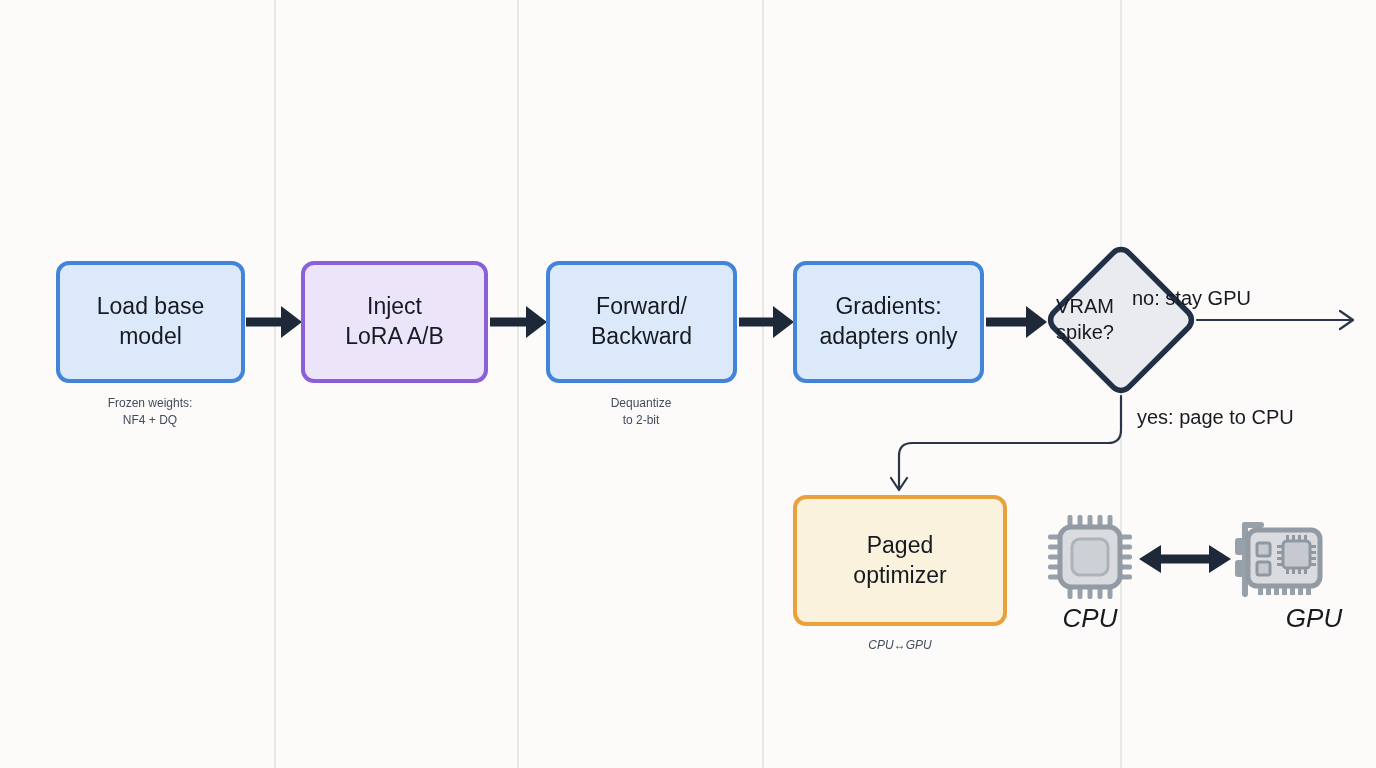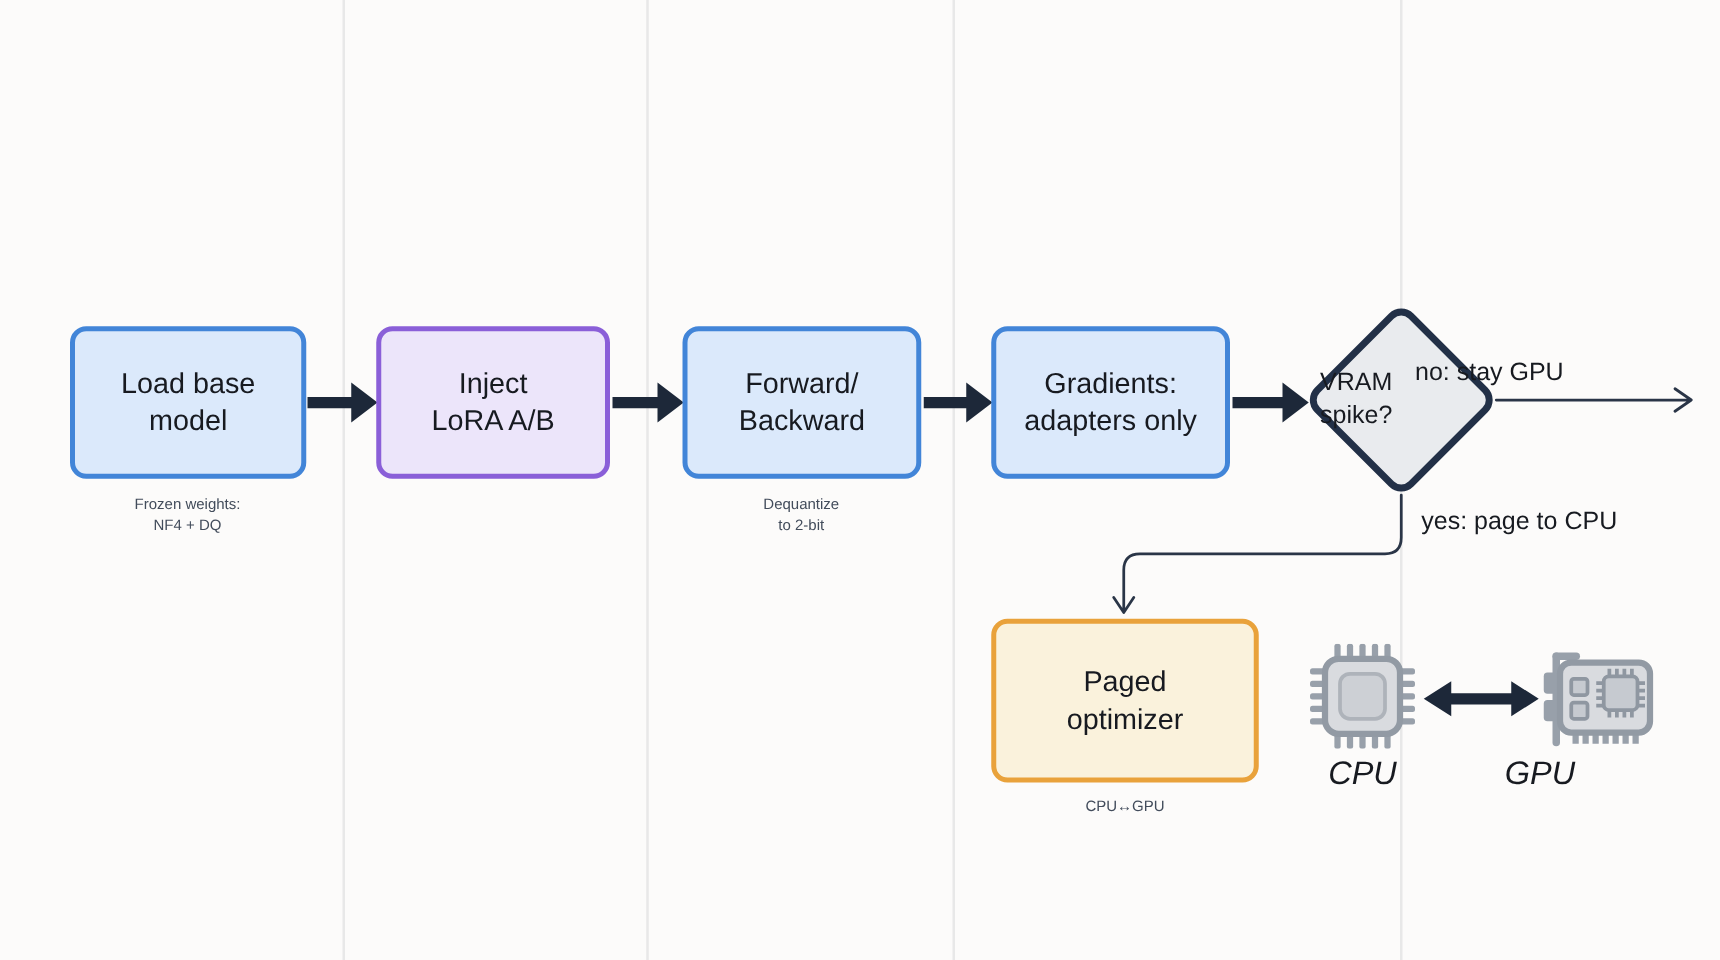--- a/index.html
+++ b/index.html
@@ -27,35 +27,35 @@
   .n3{left:546px;top:261px;width:191px;height:122px;}
   .n4{left:793px;top:261px;width:191px;height:122px;}
   .n5{left:793px;top:495px;width:214px;height:131px;}
   .sub{
     position:absolute;z-index:3;text-align:center;white-space:pre-line;
     font-size:12px;line-height:1.38;color:var(--sub-ink,#424c5b);
   }
   .s1{left:30px;width:240px;top:395px;}
   .s2{left:274px;width:240px;top:395px;}
   .s3{left:521px;width:240px;top:395px;}
-  .s5{left:790px;width:220px;top:637px;}
+  .s5{left:790px;width:220px;top:637px;font-style:italic;}
   .dlabel{
     position:absolute;z-index:3;left:1020px;top:283px;width:130px;height:74px;
     display:flex;align-items:center;justify-content:center;text-align:center;
     white-space:pre-line;font-size:20px;line-height:1.28;
   }
   .edge-label{position:absolute;z-index:3;font-size:20px;color:var(--ink,#171a20);}
   .no-label{left:1132px;top:287px;width:156px;}
   .yes-label{left:1137px;top:406px;}
   .hw-icon{position:absolute;z-index:3;}
   .cpu-icon{left:1048px;top:515px;}
   .gpu-icon{left:1234px;top:518px;}
   .hw-label{position:absolute;z-index:3;font-size:26px;text-align:center;color:var(--ink,#171a20);font-style:italic;}
   .cpu-label{left:1048px;top:603px;width:84px;}
-  .gpu-label{left:1186px;top:603px;width:92px;}
+  .gpu-label{left:1268px;top:603px;width:92px;}
 </style>
 </head>
 <body>
 
 <div class="canvas">
 
   <div class="divider" style="left:274px"></div>
   <div class="divider" style="left:517px"></div>
   <div class="divider" style="left:762px"></div>
   <div class="divider" style="left:1120px"></div>

